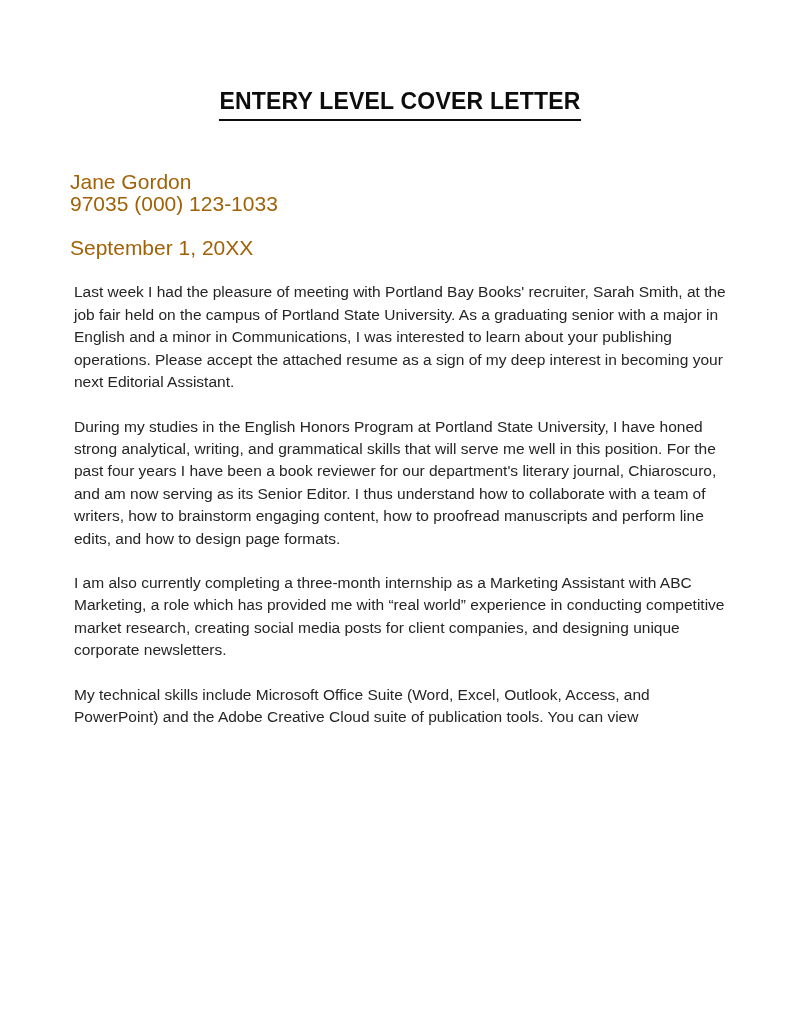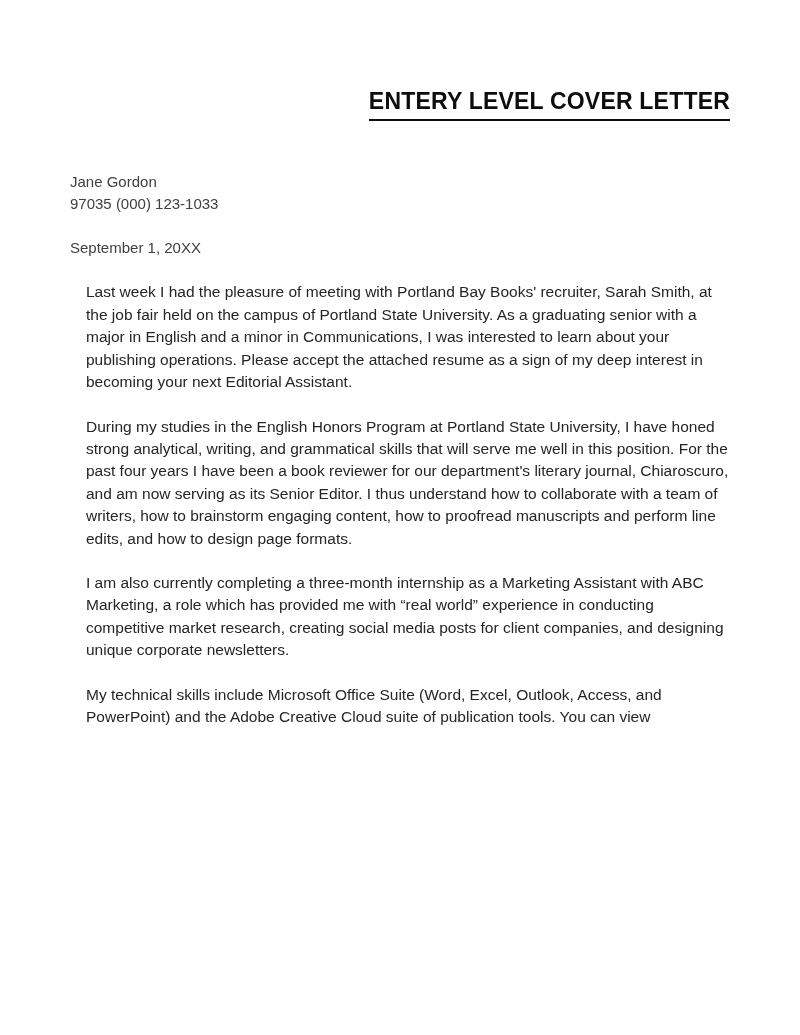--- a/index.html
+++ b/index.html
@@ -19,53 +19,53 @@
     position: relative;
     width: 800px;
     height: 1035px;
     background: #ffffff;
     box-sizing: border-box;
     padding: 88px 70px 0 70px;
     overflow: hidden;
   }
 
   .doc-title {
-    text-align: right;
+    text-align: center;
     font-size: 23px;
     font-weight: bold;
     letter-spacing: 0.2px;
     color: #0d0d0d;
     margin: 0 0 48px 0;
     padding-bottom: 2px;
     line-height: 1.2;
   }
   .doc-title .title-text {
     display: inline-block;
     border-bottom: 2.5px solid #0d0d0d;
     padding-bottom: 3px;
   }
 
   .block {
-    font-size: 15px;
+    font-size: 21px;
     line-height: 22.3px;
-    color: #404040;
+    color: #a16207;
   }
 
   .sender-block { margin-bottom: 22px; }
   .date-block   { margin-bottom: 22px; }
   .recipient-block { margin-bottom: 22px; }
   .salutation-block { margin-bottom: 21px; }
 
   .addr-line { display: block; white-space: pre; }
 
   .body-paragraph {
     font-size: 15.5px;
     line-height: 22.4px;
     color: #252525;
-    margin: 0 0 22px 16px;
+    margin: 0 0 22px 4px;
     text-align: left;
     max-width: 662px;
   }
   .body-paragraph:last-child { margin-bottom: 0; }
 </style>
 </head>
 <body>
 
 <div class="page">
 

